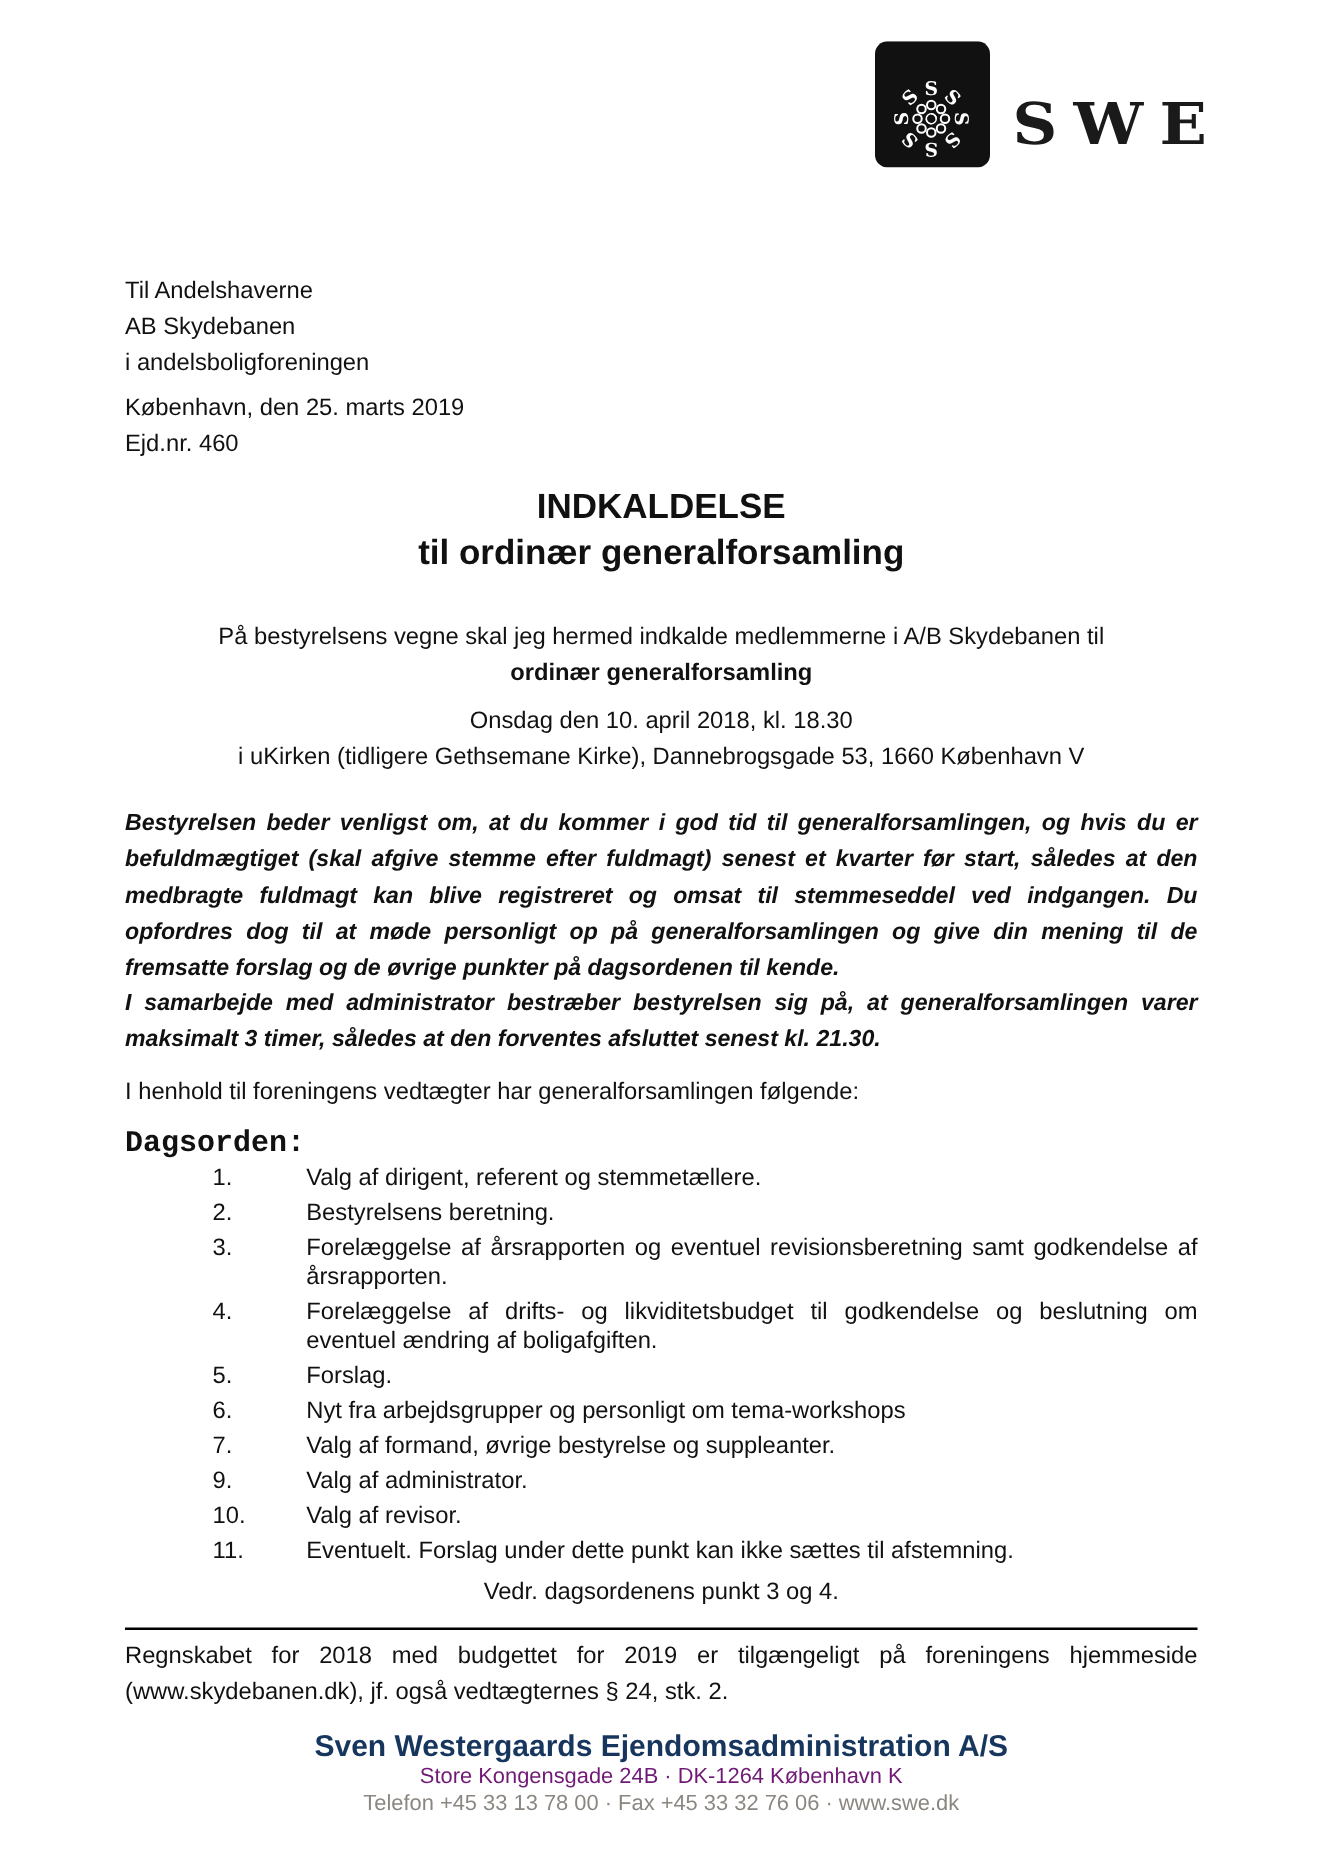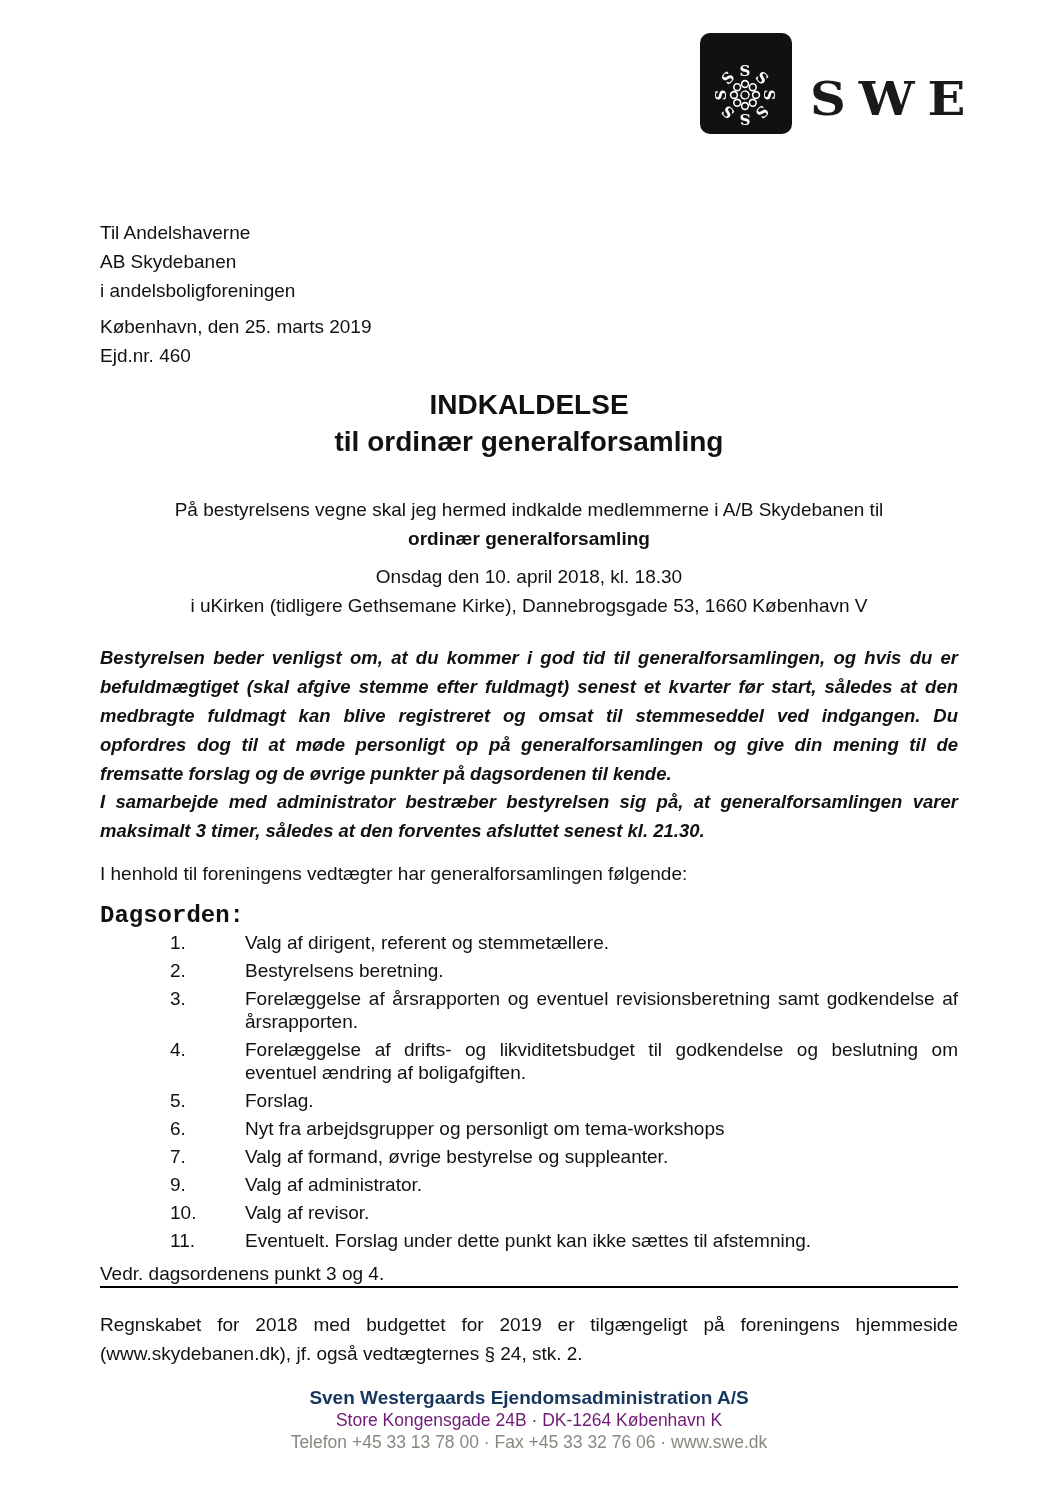--- a/index.html
+++ b/index.html
@@ -37,27 +37,27 @@
 
   .vedtaegter { top:859px; }
 
   .dagsorden-heading { top:904px; font-weight:bold; font-size:24px; line-height:24px;font-family:Liberation Mono, monospace; }
 
   .agenda { top:931px; }
   .agenda-row { display:flex; margin-bottom:5px; }
   .agenda-num { width:75px; margin-left:70px; flex:0 0 auto; font-size:19px; line-height:23px; }
   .agenda-text { flex:1; font-size:19px; line-height:23px; text-align:justify; }
 
-  .vedr { top:1262px; font-size:19px; line-height:24px; border-bottom:2px solid #000; padding-bottom:0; }
+  .vedr { top:1262px; font-size:19px; line-height:24px; border-bottom:2px solid #000; padding-bottom:16px;text-align:center; }
 
   .regnskab { top:1310px; font-size:19px; line-height:29px; text-align:justify; }
 
   
   .footer { top:1387px; left:0; width:1058px; text-align:center; }
-  .footer-company { font-weight:bold; font-size:19px; line-height:22px; }
+  .footer-company { font-weight:bold; font-size:24px; line-height:22px; }
   .footer-muted { font-size:17.5px; line-height:22px; }
 </style>
 </head>
 <body>
 
 <div class="page">
 
   <div class="abs logo-row">
     <svg class="logo-box" viewBox="0 0 92 101" xmlns="http://www.w3.org/2000/svg" aria-hidden="true">
       <rect x="0" y="0" width="92" height="101" rx="10" fill="#111111"></rect>

